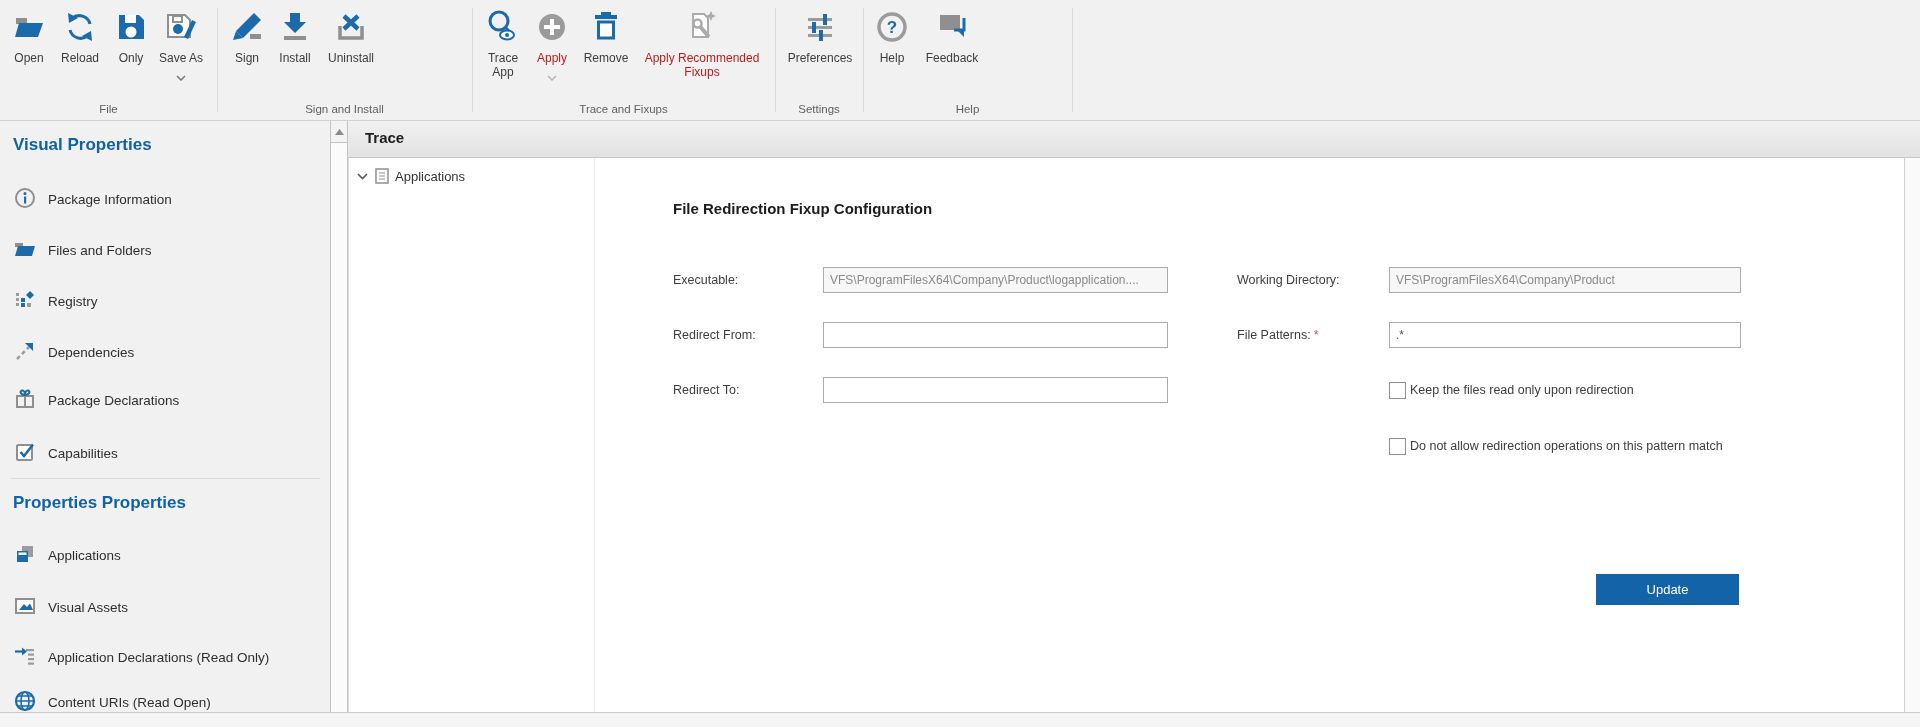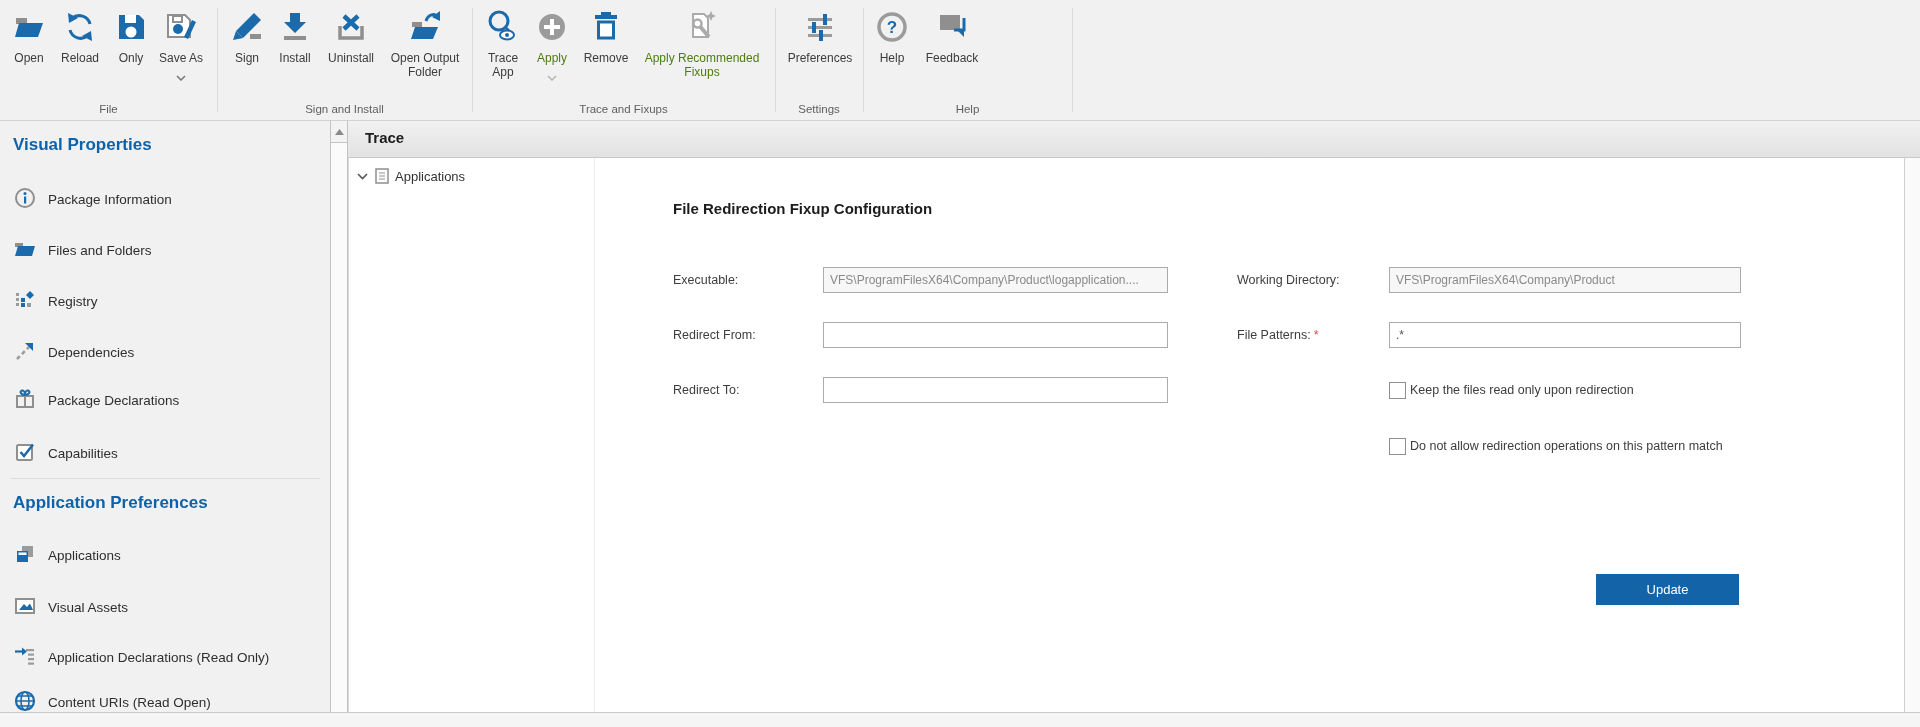--- a/index.html
+++ b/index.html
@@ -8,21 +8,21 @@
     font-family:"Liberation Sans", sans-serif;background:#fff;
     -webkit-font-smoothing:antialiased;
   }
   
   .ribbon{position:absolute;left:0;top:0;width:1920px;height:120px;
     background:#f1f1f1;border-bottom:1px solid #d2d2d2;}
   .rbtn{position:absolute;top:4px;height:96px;display:flex;flex-direction:column;
     align-items:center;cursor:pointer;}
   .ricon{height:40px;display:flex;align-items:center;justify-content:center;margin-top:3px;}
   .rlabel{font-size:12px;line-height:14px;text-align:center;color:#3c3c3c;margin-top:4px;}
-  .rbtn.disabled .rlabel{color:#4d7c0f;}
+  .rbtn.disabled .rlabel{color:#b91c1c;}
   .rchev{margin-top:2px;}
   .rsep{position:absolute;top:8px;width:1px;height:104px;background:#dbdbdb;}
   .rgroup-label{position:absolute;top:101px;height:16px;line-height:16px;
     text-align:center;font-size:11.5px;color:#5f5f5f;}
   
   .sidebar{position:absolute;left:0;top:121px;width:330px;height:591px;
     background:#f1f1f1;overflow:hidden;}
   .sb-head{position:absolute;left:13px;font-size:17px;font-weight:bold;color:#0f62a8;}
   .sb-item{position:absolute;left:14px;height:24px;display:flex;align-items:center;
     gap:12px;font-size:13.5px;color:#2e2e2e;white-space:nowrap;cursor:pointer;}
@@ -145,31 +145,20 @@
   <div class="rbtn" style="left:322px;width:58px">
     <div class="ricon">
       <svg width="36" height="36" viewBox="0 0 36 36">
           <path d="M7 17 V29 H29 V17" fill="none" stroke="#8f8f8f" stroke-width="3.5"></path>
           <path d="M11 7 L25 20 M25 7 L11 20" stroke="#1b6aab" stroke-width="4.5"></path>
         </svg>
     </div>
     <div class="rlabel">Uninstall</div>
   </div>
 
-  <div class="rbtn" style="left:379px;width:92px">
-    <div class="ricon">
-      <svg width="36" height="36" viewBox="0 0 36 36">
-          <rect x="5" y="13" width="10" height="5" fill="#8f8f8f"></rect>
-          <path d="M4 30 L8 18 H31 L26 30 Z" fill="#1b6aab"></path>
-          <path d="M19 12 C21 5 28 4 30 8" fill="none" stroke="#1b6aab" stroke-width="3"></path>
-          <path d="M33 2 L33 12 L25 8 Z" fill="#1b6aab"></path>
-        </svg>
-    </div>
-    <div class="rlabel">Open Output Folder</div>
-  </div>
 
   <div class="rsep" style="left:472px"></div>
 
   <div class="rbtn" style="left:478px;width:50px">
     <div class="ricon">
       <svg width="36" height="36" viewBox="0 0 36 36" fill="none">
           <circle cx="14" cy="12" r="9" stroke="#1b6aab" stroke-width="3"></circle>
           <path d="M21 19 L28 26" stroke="#1b6aab" stroke-width="3"></path>
           <ellipse cx="22" cy="26" rx="7" ry="4.5" stroke="#1b6aab" stroke-width="2" fill="#fff"></ellipse>
           <circle cx="22" cy="26" r="2" fill="#1b6aab"></circle>
@@ -319,21 +308,21 @@
   <div class="sb-item" style="top:320px">
     <span><svg width="22" height="22" viewBox="0 0 22 22">
           <rect x="3" y="4" width="15" height="15" rx="1.5" stroke="#8f8f8f" stroke-width="2" fill="#fff"></rect>
           <path d="M6.5 11 L10 15 L19 3.5" stroke="#1b6aab" stroke-width="2.5" fill="none"></path>
         </svg></span>
     <span>Capabilities</span>
   </div>
 
   <div class="sb-div" style="top:357px"></div>
 
-  <div class="sb-head" style="top:372px">Application Preferences</div>
+  <div class="sb-head" style="top:372px">Properties Properties</div>
 
   <div class="sb-item" style="top:422px">
     <span><svg width="22" height="22" viewBox="0 0 22 22">
           <rect x="8" y="3" width="11" height="11" fill="#9b9b9b"></rect>
           <rect x="3" y="8" width="11" height="11" fill="#1b6aab"></rect>
           <rect x="4.5" y="9.5" width="8" height="2.5" fill="#fff"></rect>
         </svg></span>
     <span>Applications</span>
   </div>
 

